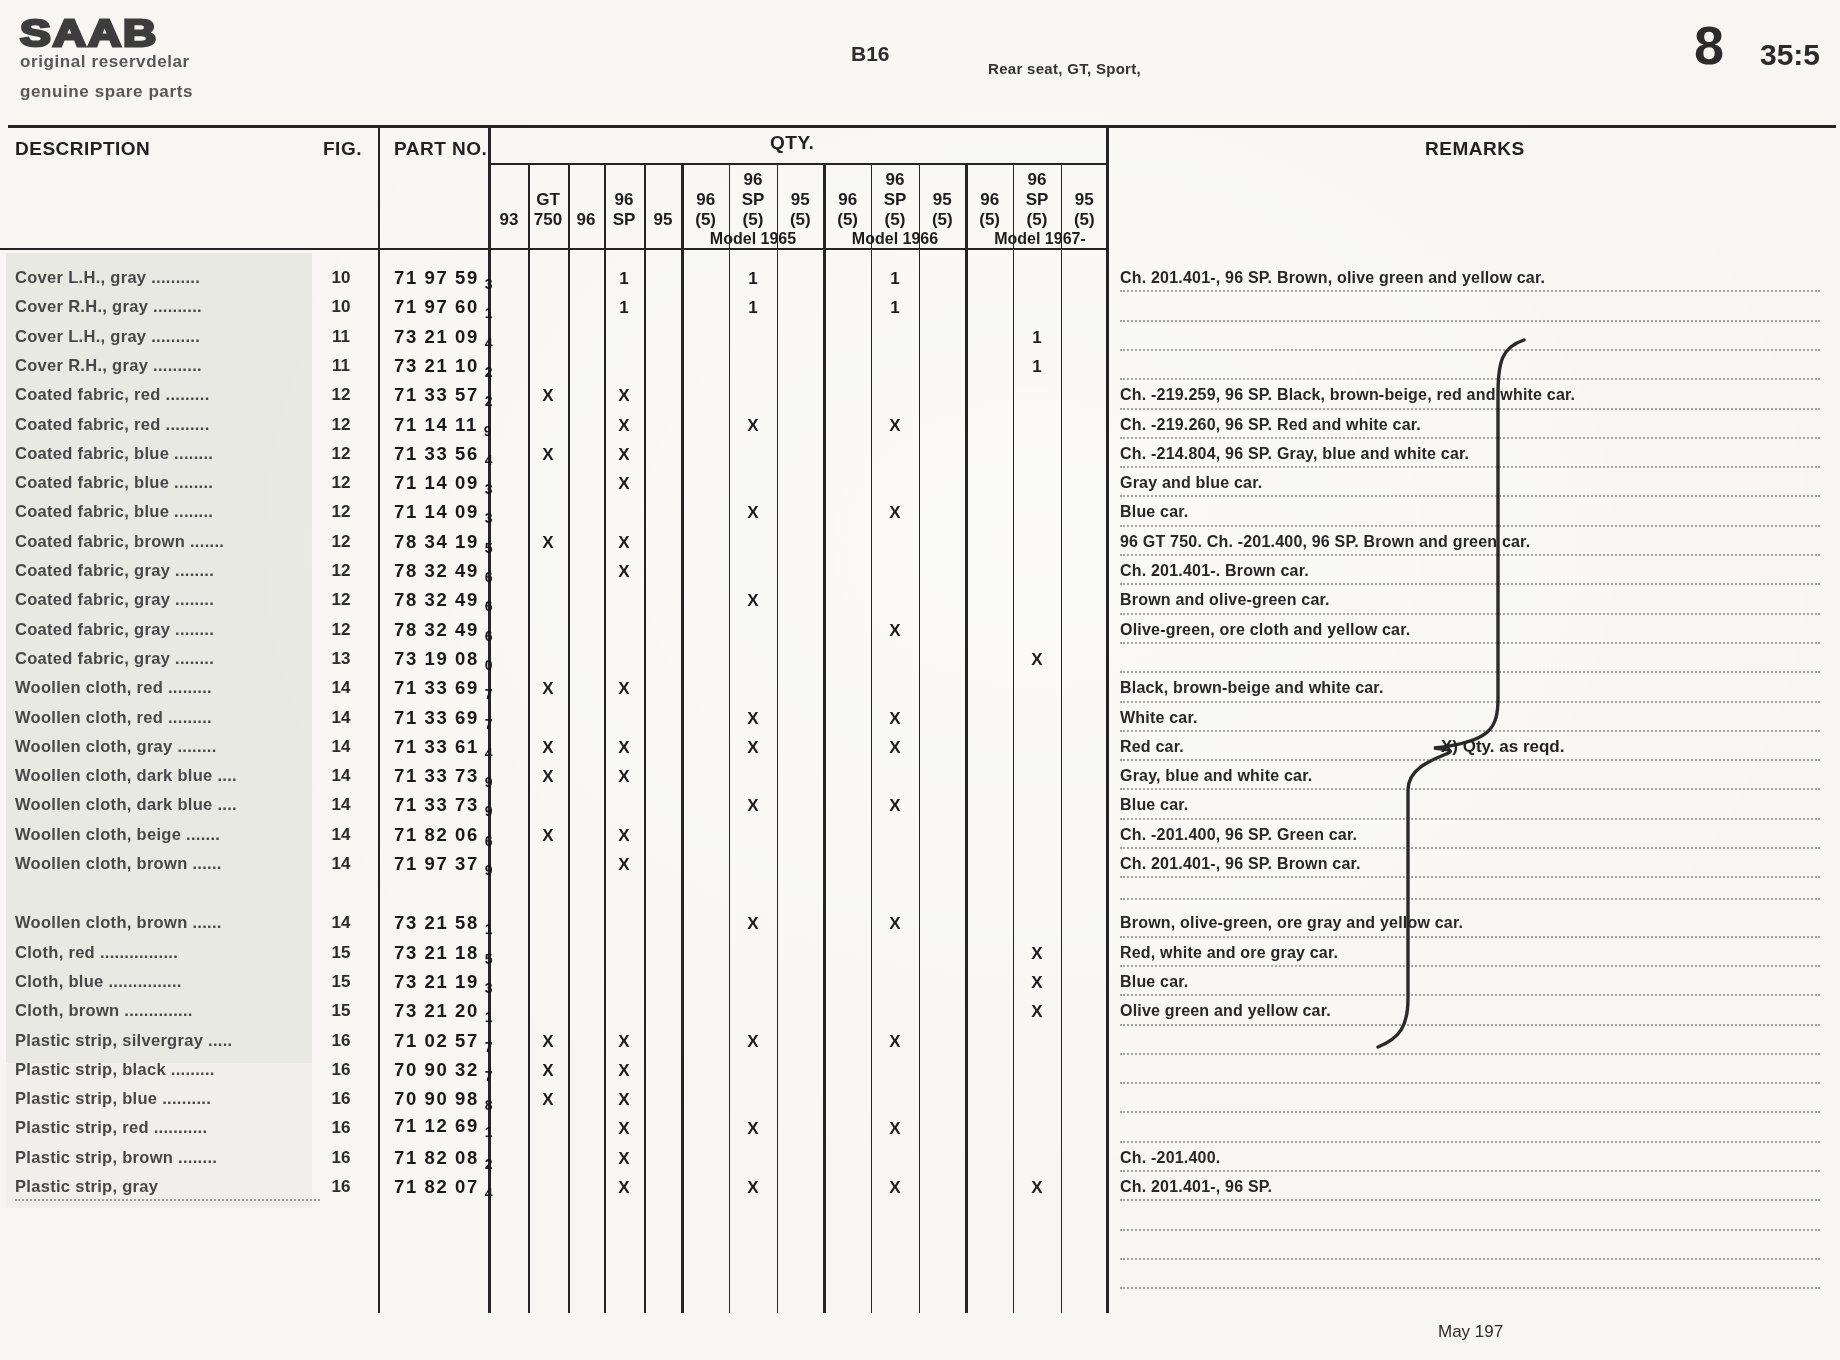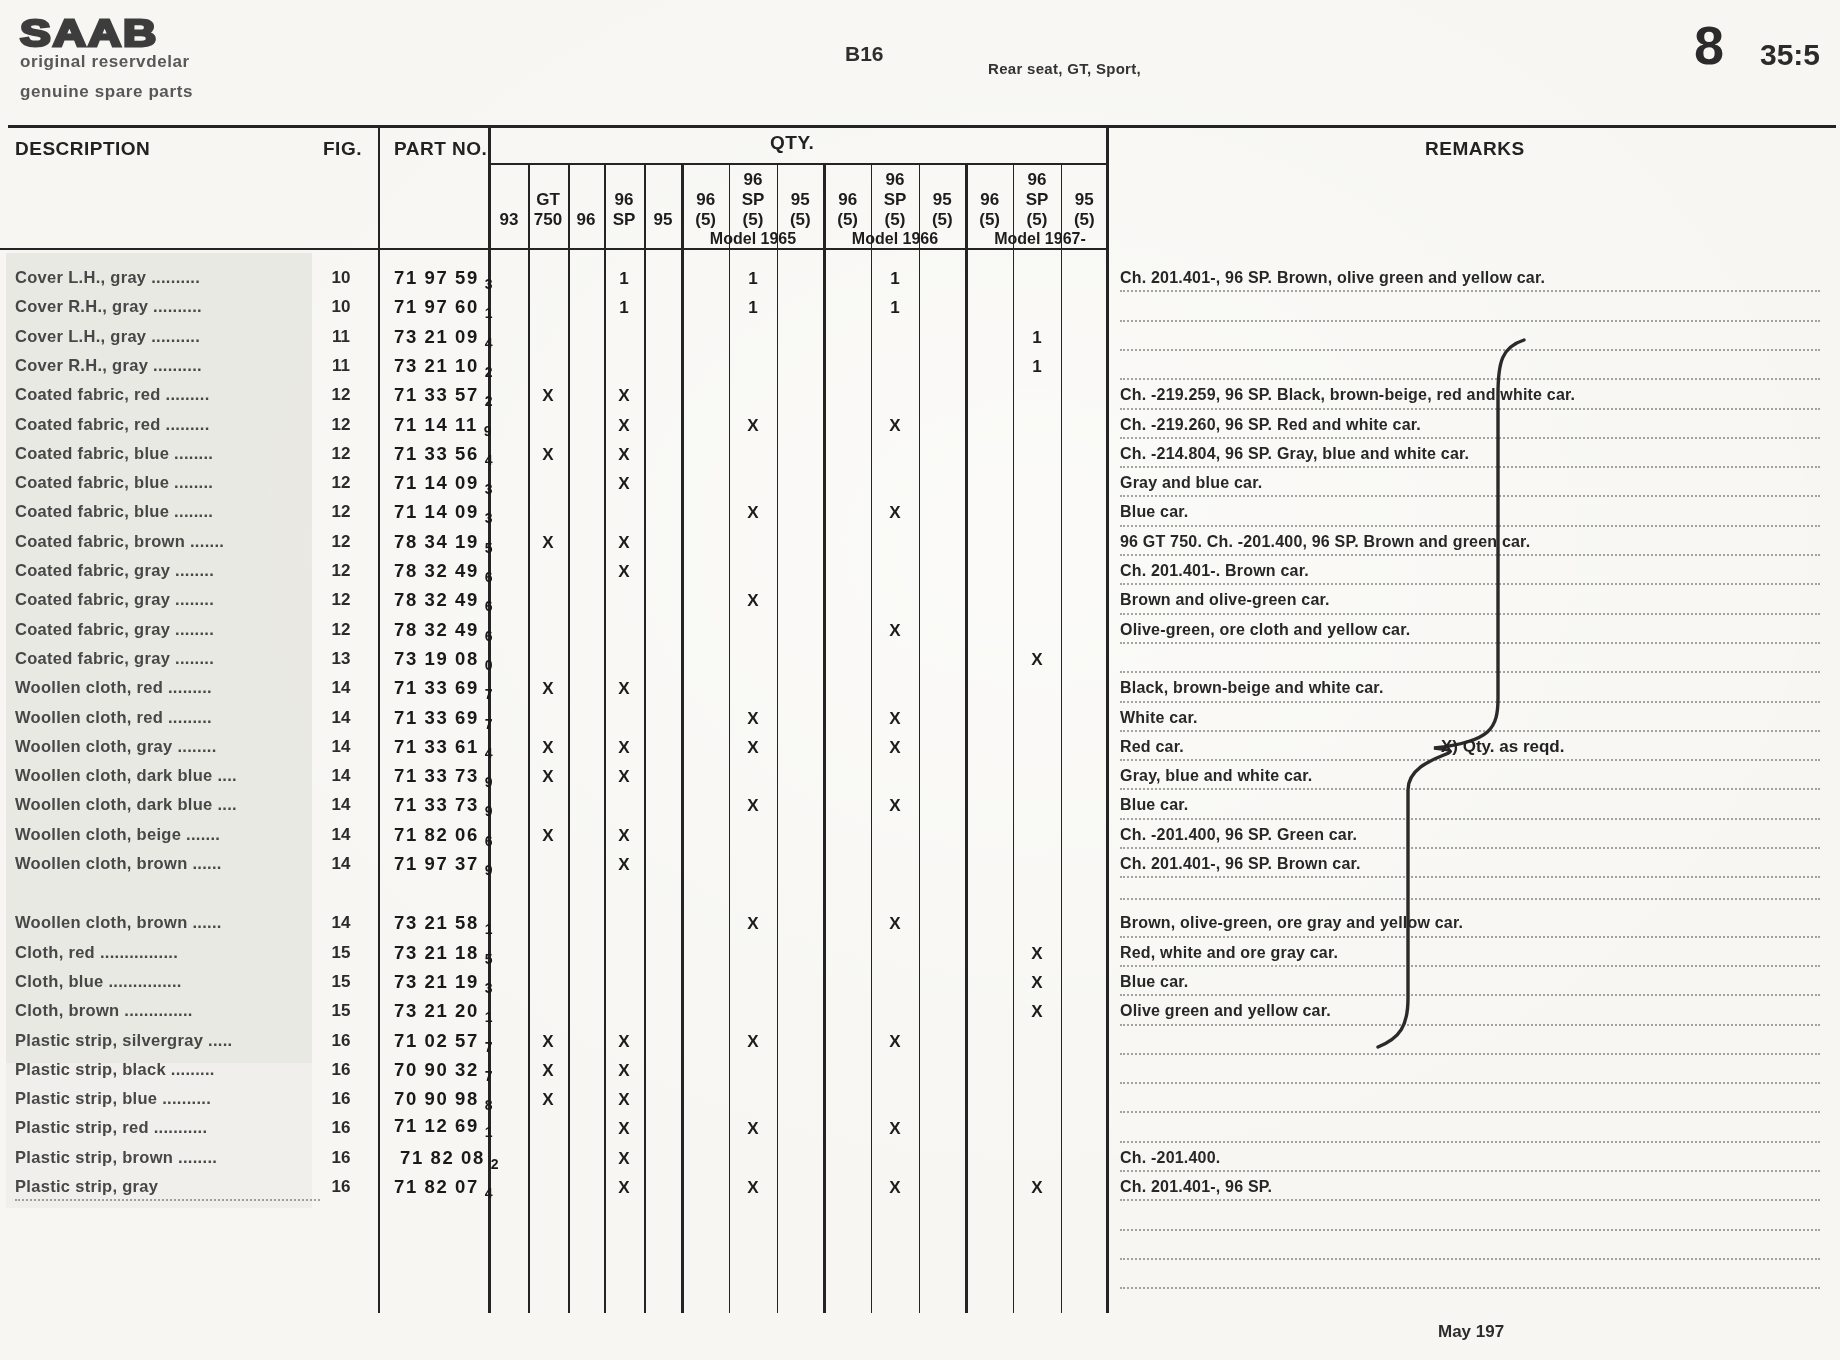--- a/index.html
+++ b/index.html
@@ -12,42 +12,42 @@
   }
   .abs{position:absolute;}
   .hline,.vline{position:absolute;background:#242424;}
   .wash{position:absolute;background:rgba(130,123,112,.11);}
   .saab-logo{
     font-weight:bold;font-size:46px;letter-spacing:2px;color:#3d3d3d;
     -webkit-text-stroke:3.5px #3d3d3d;
     transform:scaleY(.8);transform-origin:left top;white-space:nowrap;
   }
   .brand-sub{font-size:17px;font-weight:bold;color:#585858;letter-spacing:.6px;white-space:nowrap;}
-  .hdr-b16{font-size:21px;font-weight:bold;color:#2e2e2e;}
+  .hdr-b16{font-size:21px;font-weight:bold;color:#2e2e2e;margin-left:6px;}
   .hdr-title{font-size:22px;font-weight:bold;color:#2a2a2a;letter-spacing:.2px;white-space:nowrap;}
   .hdr-sub{font-size:15px;font-weight:bold;color:#333;letter-spacing:.3px;white-space:nowrap;}
   .pg-big{font-size:54px;font-weight:bold;color:#2b2b2b;line-height:1;}
   .pg-num{font-size:30px;font-weight:bold;color:#2b2b2b;}
   .th{font-size:19px;font-weight:bold;color:#222;letter-spacing:.5px;white-space:nowrap;}
   .colhead{
     position:absolute;display:flex;align-items:flex-end;justify-content:center;
     text-align:center;font-weight:bold;font-size:17px;line-height:20px;
     white-space:pre;color:#1d1d1d;
   }
   .model-label{position:absolute;font-weight:bold;font-size:16px;text-align:center;white-space:nowrap;color:#1d1d1d;}
   .desc-cell{position:absolute;font-weight:bold;font-size:16.5px;letter-spacing:.3px;color:#474747;white-space:nowrap;}
   .fig-cell{position:absolute;font-weight:bold;font-size:17px;color:#2b2b2b;width:46px;text-align:center;}
   .part-cell{position:absolute;white-space:nowrap;}
   .part-main{font-weight:bold;font-size:18.5px;letter-spacing:1.6px;color:#191919;}
   .part-check{font-weight:bold;font-size:14px;color:#191919;position:relative;top:5px;margin-left:6px;}
   .qty-mark{position:absolute;font-weight:bold;font-size:17px;color:#1c1c1c;transform:translateX(-50%);}
   .remark{position:absolute;font-weight:bold;font-size:16px;color:#272727;letter-spacing:.2px;white-space:nowrap;}
   .leader{position:absolute;height:0;border-bottom:2px dotted rgba(80,78,72,.5);}
   .qty-note{position:absolute;font-weight:bold;font-size:17px;color:#232323;white-space:nowrap;}
-  .footer-date{position:absolute;font-weight:bold;font-size:17px;color:#2c2c2c;}
+  .footer-date{position:absolute;font-weight:normal;font-size:17px;color:#2c2c2c;}
 </style>
 </head>
 <body>
 
 <div class="page">
 
   <div class="abs saab-logo" style="left:20px;top:12px;">SAAB</div>
   <div class="abs brand-sub" style="left:20px;top:52px;">original reservdelar</div>
   <div class="abs brand-sub" style="left:20px;top:82px;">genuine spare parts</div>
 
@@ -370,21 +370,21 @@
         <div class="fig-cell" style="left: 318px; top: 1118.4px;">16</div>
         <div class="part-cell" style="left: 394px; top: 1097px; margin-top: 18px;"><span class="part-main">71 12 69</span><span class="part-check">1</span></div>
         <div class="qty-mark" style="left: 624px; top: 1119.4px;">X</div>
         <div class="qty-mark" style="left: 753px; top: 1119.4px;">X</div>
         <div class="qty-mark" style="left: 895px; top: 1119.4px;">X</div>
         <div class="leader" style="left: 1120px; top: 1140.7px; width: 700px;"></div>
       </div>
       <div>
         <div class="desc-cell" style="left: 15px; top: 1147.7px;">Plastic strip, brown ........</div>
         <div class="fig-cell" style="left: 318px; top: 1147.7px;">16</div>
-        <div class="part-cell" style="left: 394px; top: 1146.7px; margin-left: 6px;"><span class="part-main">71 82 08</span><span class="part-check">2</span></div>
+        <div class="part-cell" style="left: 394px; top: 1146.7px;"><span class="part-main">71 82 08</span><span class="part-check">2</span></div>
         <div class="qty-mark" style="left: 624px; top: 1148.7px;">X</div>
         <div class="remark" style="left: 1120px; top: 1148.7px;">Ch. -201.400.</div>
         <div class="leader" style="left: 1120px; top: 1170px; width: 700px;"></div>
       </div>
       <div>
         <div class="desc-cell" style="left: 15px; top: 1177px;">Plastic strip, gray</div>
         <div class="fig-cell" style="left: 318px; top: 1177px;">16</div>
         <div class="part-cell" style="left: 394px; top: 1176px;"><span class="part-main">71 82 07</span><span class="part-check">4</span></div>
         <div class="qty-mark" style="left: 624px; top: 1178px;">X</div>
         <div class="qty-mark" style="left: 753px; top: 1178px;">X</div>

